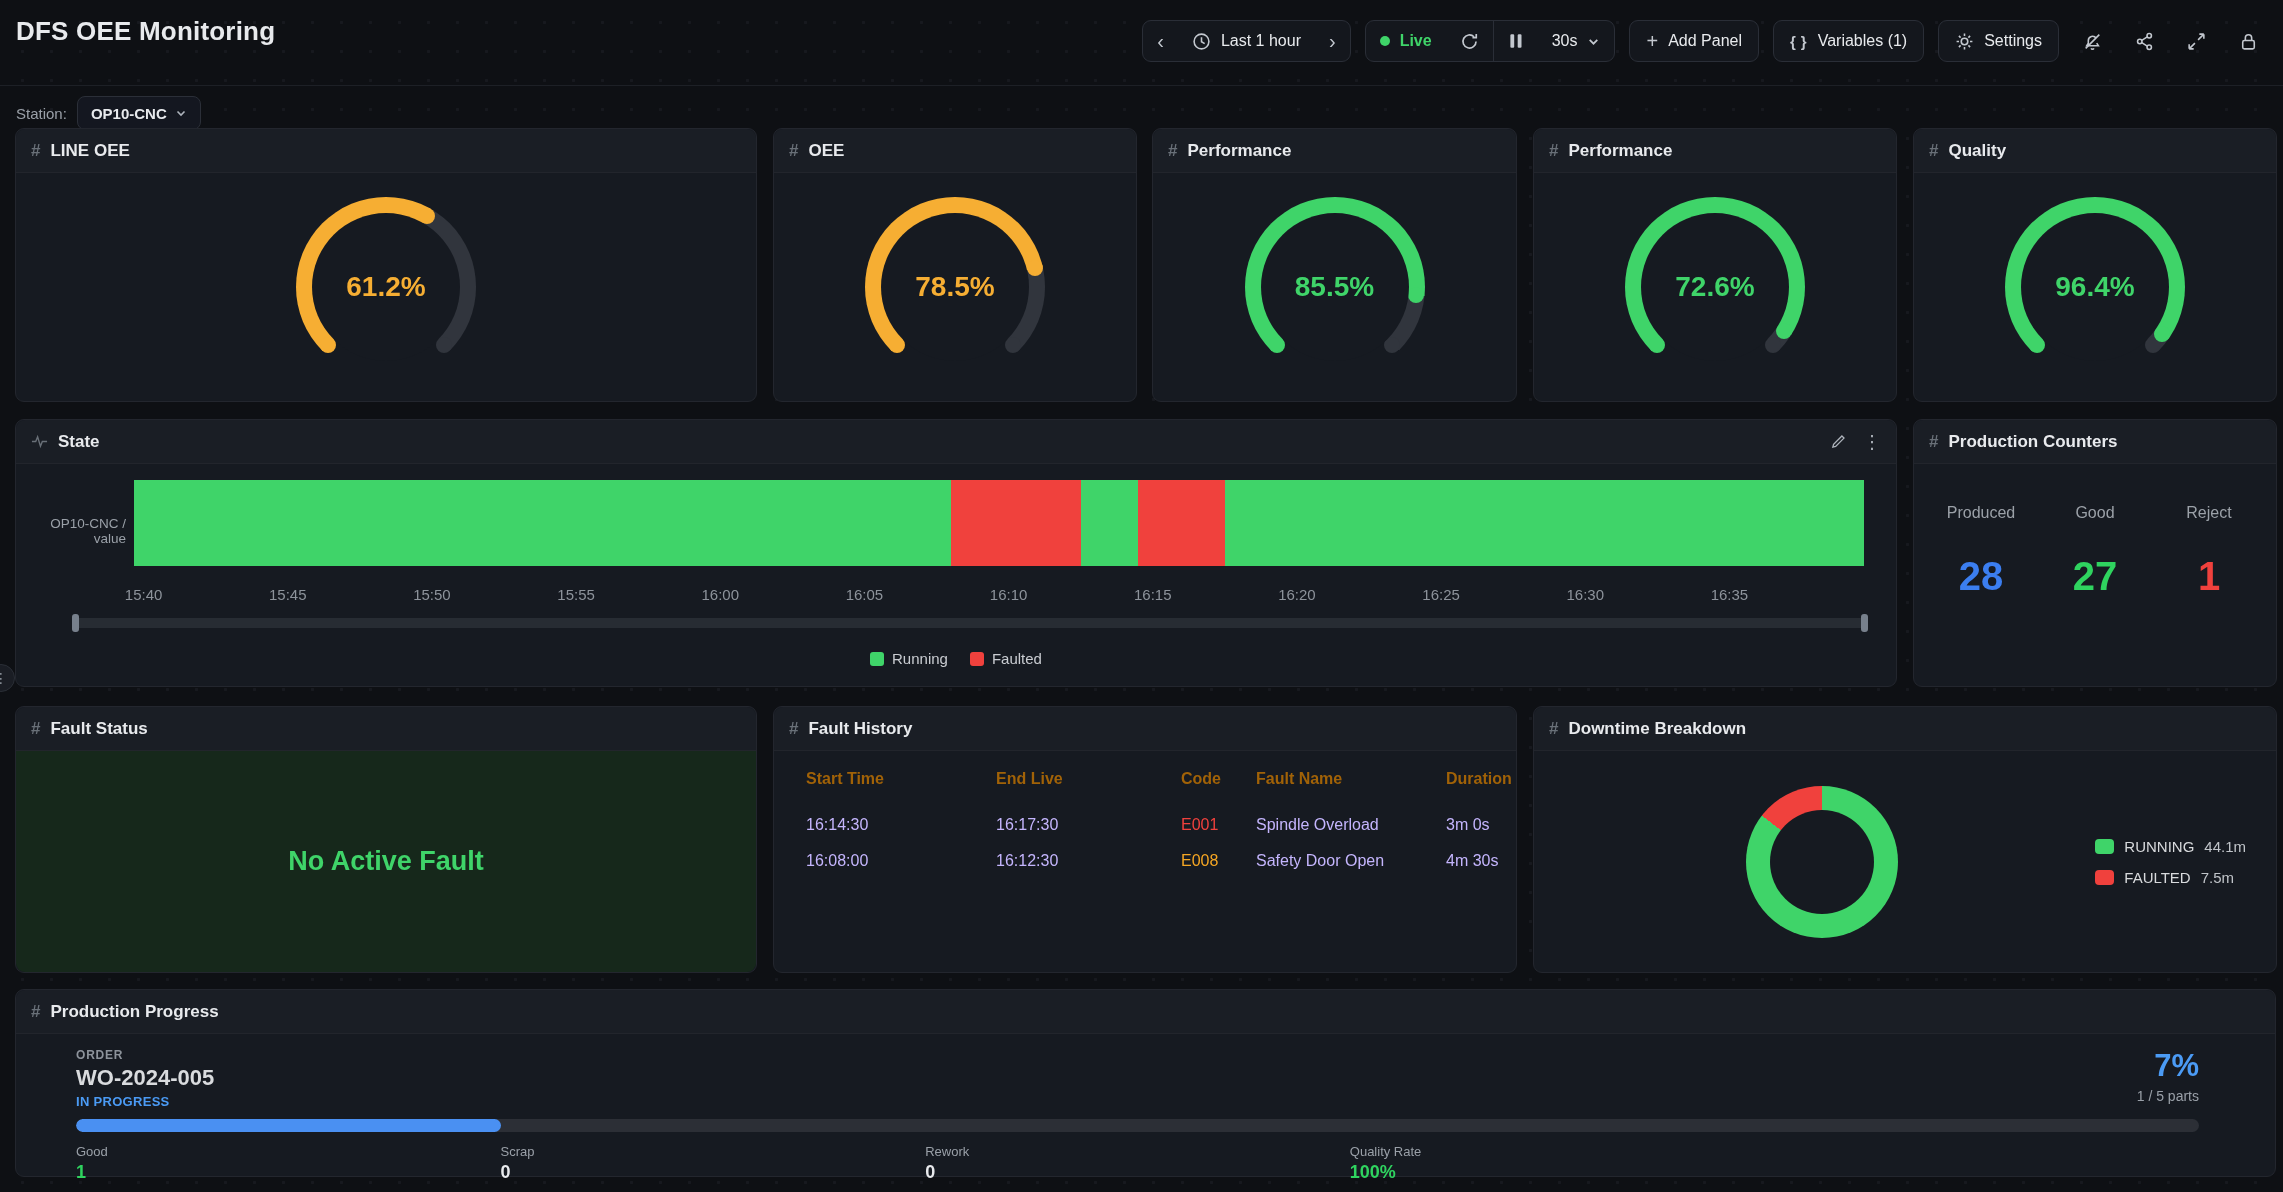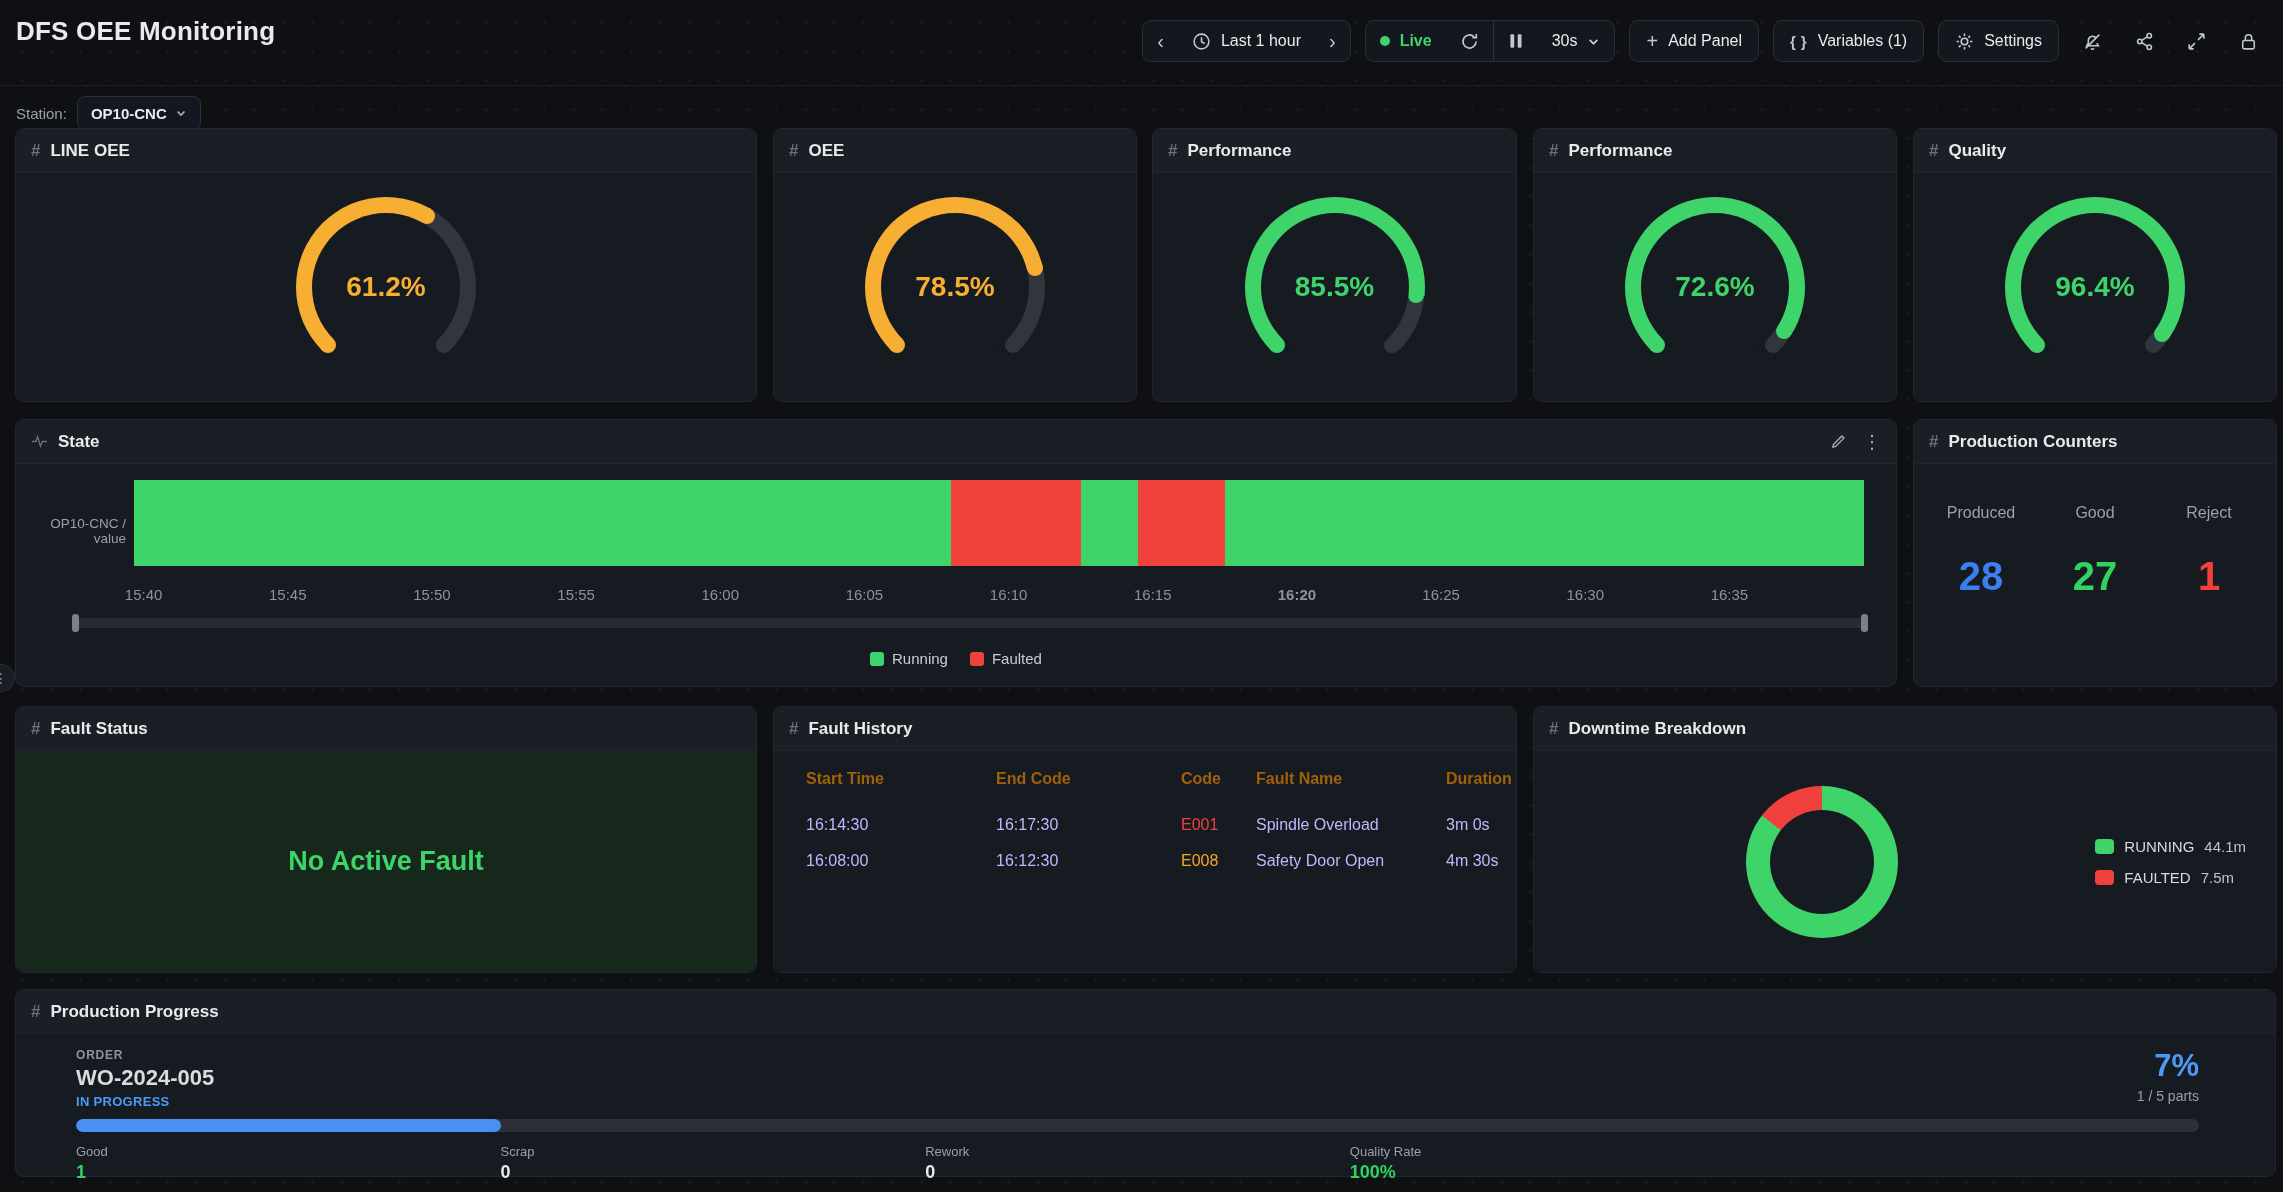--- a/index.html
+++ b/index.html
@@ -361,21 +361,21 @@
         </div>
       <div class="tl-axis">
         <span class="tick" style="left: 0.555556%;">15:40</span>
         <span class="tick" style="left: 8.88889%;">15:45</span>
         <span class="tick" style="left: 17.2222%;">15:50</span>
         <span class="tick" style="left: 25.5556%;">15:55</span>
         <span class="tick" style="left: 33.8889%;">16:00</span>
         <span class="tick" style="left: 42.2222%;">16:05</span>
         <span class="tick" style="left: 50.5556%;">16:10</span>
         <span class="tick" style="left: 58.8889%;">16:15</span>
-        <span class="tick" style="left: 67.2222%; font-weight: bold;">16:20</span>
+        <span class="tick" style="left: 67.2222%;">16:20</span>
         <span class="tick" style="left: 75.5556%;">16:25</span>
         <span class="tick" style="left: 83.8889%;">16:30</span>
         <span class="tick" style="left: 92.2222%;">16:35</span>
       </div>
       <div class="scroll-track">
         <span class="scroll-handle left"></span>
         <span class="scroll-handle right"></span>
       </div>
       <div class="tl-legend">
         <span class="legend-item">
@@ -424,21 +424,21 @@
   </section>
 
   <section class="panel p-faulthistory">
     <header class="panel-head">
       <span class="ph-icon">#</span>
       <h2>Fault History</h2>
     </header>
     <div class="panel-body fh-table">
       <div class="fh-row fh-head">
         <span>Start Time</span>
-        <span>End Code</span>
+        <span>End Live</span>
         <span>Code</span>
         <span>Fault Name</span>
         <span>Duration</span>
       </div>
       <div class="fh-row fh-data">
         <span>16:14:30</span>
         <span>16:17:30</span>
         <span style="color: rgb(240, 65, 61);">E001</span>
         <span>Spindle Overload</span>
         <span>3m 0s</span>

